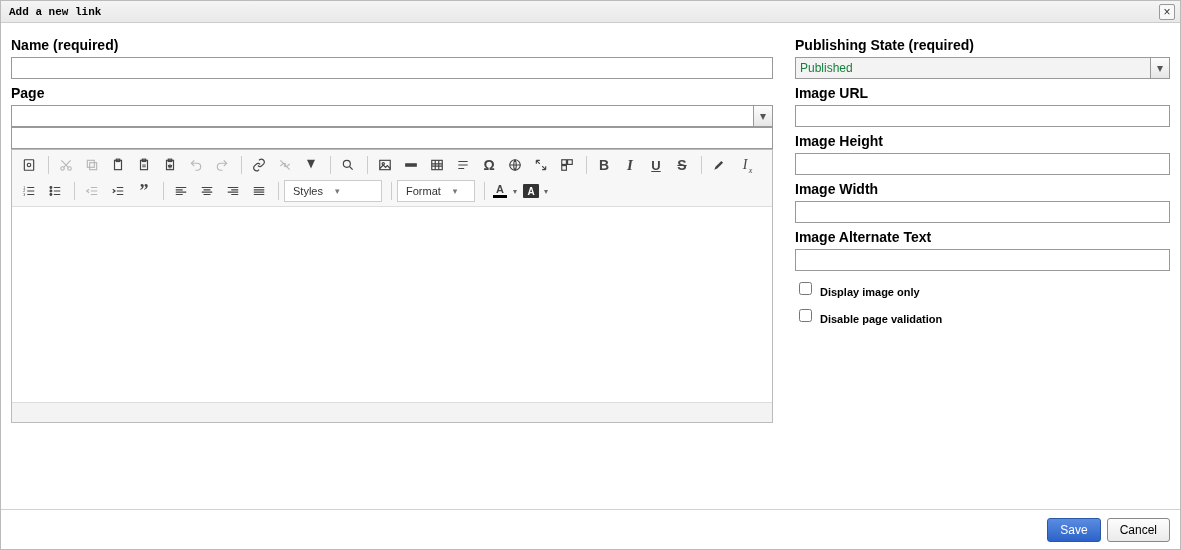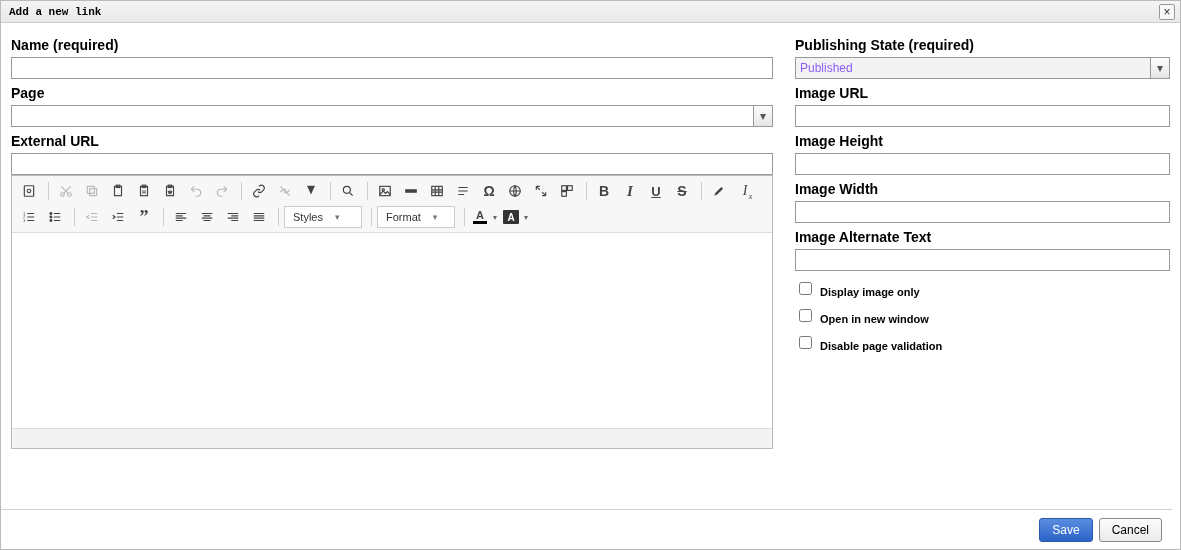--- a/index.html
+++ b/index.html
@@ -9,34 +9,34 @@
   .titlebar .title { font-weight:bold; font-size:11px;font-family:Liberation Mono, monospace; }
   .close-btn { width:16px; height:16px; border:1px solid #999; border-radius:2px; background:#f8f8f8; display:flex; align-items:center; justify-content:center; font-size:12px; line-height:1; cursor:pointer; color:#333;}
   .content { display:flex; padding:8px 10px 8px 10px; gap:22px; }
   .col-left { width:762px; }
   .col-right { flex:1; }
   .field-label { font-weight:bold; font-size:14px; display:block; margin:6px 0 4px 0; }
   .text-input { width:100%; height:22px; border:1px solid #999; padding:2px 4px; font-size:12px; }
   .combo-wrap { display:flex; width:100%; }
   .combo-input { flex:1; height:22px; border:1px solid #999; border-right:none; padding:2px 4px; font-size:12px; }
   .combo-btn { width:20px; height:22px; border:1px solid #999; background:linear-gradient(#fdfdfd,#e6e6e6); display:flex; align-items:center; justify-content:center; cursor:pointer; color:#555;}
-  .combo-disabled .combo-input { background:#f3f3f3; color:#8b5cf6; }
+  .combo-disabled .combo-input { background:#f3f3f3; color:#15803d; }
   .editor { border:1px solid #bbb; }
   .etoolbar { background:#f7f7f7; border-bottom:1px solid #ddd; padding:4px 5px; display:flex; flex-wrap:wrap; align-items:center; gap:0; }
   .tb-btn { width:24px; height:22px; display:flex; align-items:center; justify-content:center; margin-right:2px; cursor:pointer; color:#444; border-radius:2px; }
   .tb-btn svg { width:14px; height:14px; }
   .tb-btn.disabled { opacity:0.35; cursor:default; }
   .tb-sep { width:1px; height:18px; background:#ccc; margin:0 5px; }
   .tb-combo { height:22px; border:1px solid #ccc; background:#fff; display:flex; align-items:center; padding:0 4px 0 8px; margin-right:4px; cursor:pointer; font-size:11px; color:#333; }
   .tb-combo .caret { margin-left:12px; color:#777; font-size:9px; }
   .editor-body { height:195px; background:#fff; }
   .editor-footer { height:20px; background:#f3f3f3; border-top:1px solid #ddd; }
   .chk-row { display:flex; align-items:flex-end; margin:8px 0; font-weight:bold; font-size:11px; }
   .chk-row input { margin-right:8px; }
-  .dlg-footer { position:absolute; left:0; right:8px; bottom:0; height:40px; border-top:1px solid #d0d0d0; background:#fff; display:flex; align-items:center; justify-content:flex-end; padding-right:10px; gap:6px; }
+  .dlg-footer { position:absolute; left:0; right:0; bottom:0; height:40px; border-top:1px solid #d0d0d0; background:#fff; display:flex; align-items:center; justify-content:flex-end; padding-right:10px; gap:6px; }
   .btn { height:24px; padding:0 12px; border:1px solid #888; border-radius:3px; background:linear-gradient(#fdfdfd,#eaeaea); font-size:12px; cursor:pointer; }
   .btn-primary { background:linear-gradient(#5a8de0,#2c63c9); color:#fff; border-color:#2a57a8; }
   .txt-color-sw { display:inline-block; width:14px; height:3px; background:#000; }
   .bg-color-box { display:inline-flex; align-items:center; justify-content:center; width:16px; height:14px; background:#333; color:#fff; font-weight:bold; font-size:10px; border-radius:1px;}
   .mini-caret { font-size:8px; color:#666; margin-left:1px; }
 </style>
 </head>
 <body>
 
 <div class="titlebar">
@@ -52,21 +52,20 @@
     <input type="text" class="text-input" value="" style="">
 
     <label class="field-label">Page</label>
     <div class="combo-wrap">
       <input type="text" class="combo-input" value="" style="">
       <div class="combo-btn">
         <span>▾</span>
       </div>
     </div>
 
-    <label class="field-label">External URL</label>
     <input type="text" class="text-input" value="" style="">
 
 
     <div class="editor">
       <div class="etoolbar">
 
         <span class="tb-btn" title="Source">
             <svg viewBox="0 0 24 24" fill="none" stroke="currentColor" stroke-width="2">
               <rect x="4" y="3" width="16" height="18" rx="1"></rect>
               <circle cx="12" cy="12" r="3"></circle>
@@ -247,21 +246,21 @@
             <svg viewBox="0 0 24 24" fill="none" stroke="currentColor" stroke-width="2">
               <path d="M3 6h18M9 10h12M3 14h18M9 18h12"></path>
             </svg>
           </span>
         <span class="tb-btn">
             <svg viewBox="0 0 24 24" fill="none" stroke="currentColor" stroke-width="2">
               <path d="M3 6h18M3 10h18M3 14h18M3 18h18"></path>
             </svg>
           </span>
         <span class="tb-sep"></span>
-        <div class="tb-combo" style="width:78px;align-items:center;">
+        <div class="tb-combo" style="width:98px;align-items:center;">
           <span>Styles</span>
           <span class="caret">▾</span>
         </div>
         <span class="tb-sep"></span>
         <div class="tb-combo" style="width:78px;">
           <span>Format</span>
           <span class="caret">▾</span>
         </div>
         <span class="tb-sep"></span>
         <span class="tb-btn" style="flex-direction:column; width:20px;">
@@ -302,24 +301,20 @@
 
     <label class="field-label">Image Alternate Text</label>
     <input type="text" class="text-input" value="" style="">
 
     <div class="chk-row">
       <input type="checkbox" style="">
       <span>Display image only</span>
     </div>
     <div class="chk-row">
       <input type="checkbox" style="">
-      <span>Open in new window</span>
-    </div>
-    <div class="chk-row">
-      <input type="checkbox" style="">
       <span>Disable page validation</span>
     </div>
 
   </div>
 </div>
 
 <div class="dlg-footer">
   <button class="btn btn-primary">Save</button>
   <button class="btn">Cancel</button>
 </div>

